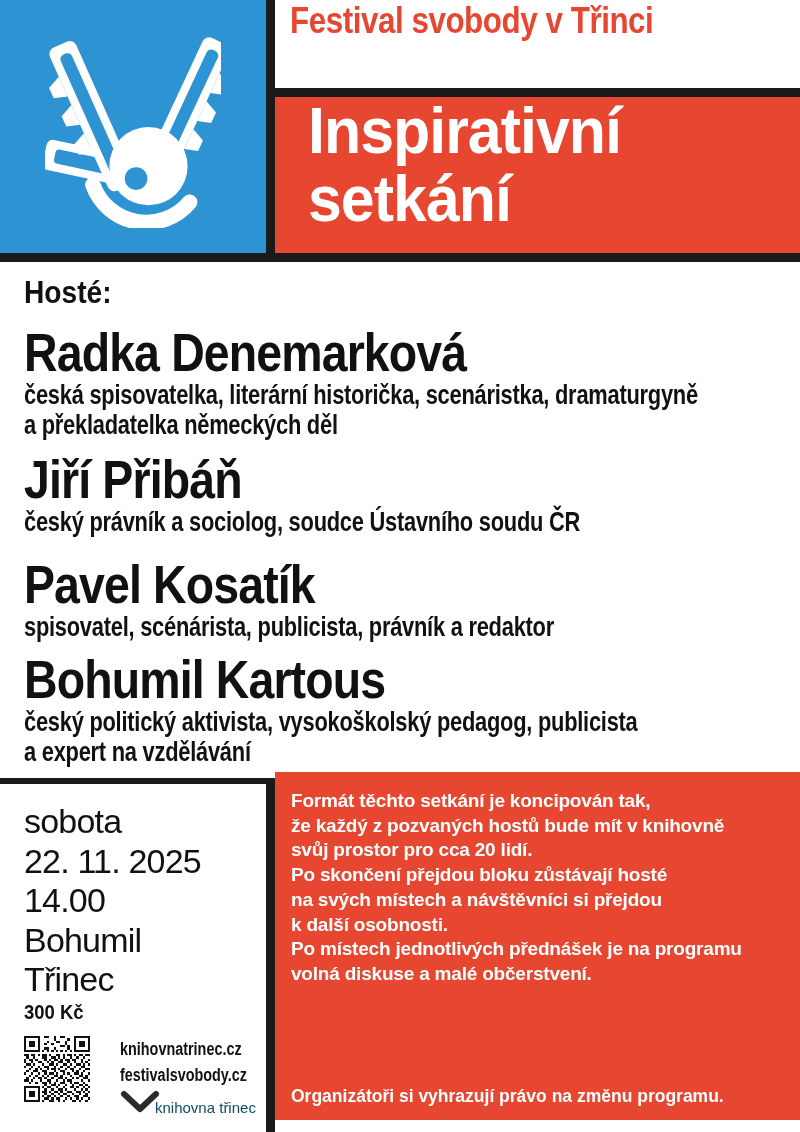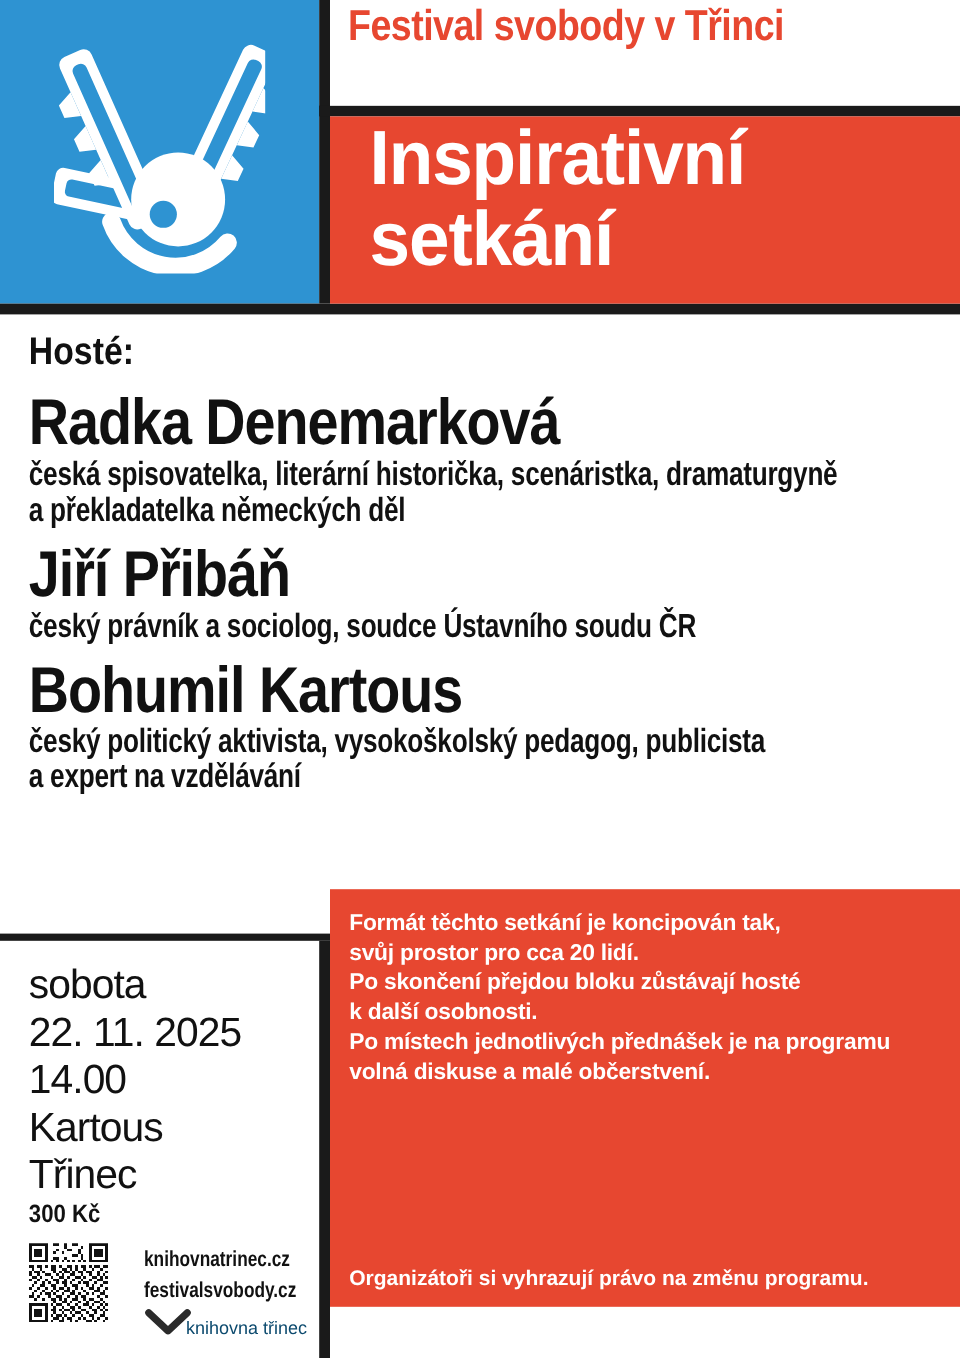--- a/index.html
+++ b/index.html
@@ -41,21 +41,21 @@
     transform:scaleX(.88);transform-origin:left top;white-space:nowrap;}
   .qr-row{display:flex;align-items:flex-start;margin-top:12px;gap:12px;}
   .qr{width:66px;height:66px;flex:0 0 66px;}
   .link-col{margin-left:18px;}
   .url{font-size:18px;font-weight:bold;line-height:26px;white-space:nowrap;
     transform:scaleX(.8);transform-origin:left top;color:#111;}
   .lib-logo{display:flex;align-items:flex-end;margin-top:2px;}
   .lib-logo svg{width:40px;height:24px;}
   .lib-text{font-size:15px;color:#0c4a6e;margin-left:-5px;margin-bottom:-2px;white-space:nowrap;}
 
-  .red-box{position:absolute;left:275px;top:741px;width:525px;height:348px;background:#E74730;
+  .red-box{position:absolute;left:275px;top:772px;width:525px;height:348px;background:#E74730;
     box-sizing:border-box;padding:17px 0 0 16px;}
   .info-line{color:#fff;font-weight:bold;font-size:19px;line-height:24.7px;letter-spacing:-.2px;white-space:nowrap;}
   .note{position:absolute;left:16px;bottom:13px;color:#fff;font-weight:bold;font-size:17.5px;white-space:nowrap;text-align:right;}
 </style>
 </head>
 <body>
 
 <div class="poster">
 
   <div class="blue-box">
@@ -108,34 +108,39 @@
       <div class="desc">česká spisovatelka, literární historička, scenáristka, dramaturgyně</div>
       <div class="desc">a překladatelka německých děl</div>
     </div>
 
     <div class="guest g2">
       <div class="name">Jiří Přibáň</div>
       <div class="desc">český právník a sociolog, soudce Ústavního soudu ČR</div>
       <div class="desc"></div>
     </div>
 
+    <div class="guest g3">
+      <div class="name">Pavel Kosatík</div>
+      <div class="desc">spisovatel, scénárista, publicista, právník a redaktor</div>
+      <div class="desc"></div>
+    </div>
 
     <div class="guest g4">
       <div class="name">Bohumil Kartous</div>
       <div class="desc">český politický aktivista, vysokoškolský pedagog, publicista</div>
       <div class="desc">a expert na vzdělávání</div>
     </div>
   </div>
 
   <div class="bottom-left">
     <div class="date-block">
       <div class="date-line">sobota</div>
       <div class="date-line">22. 11. 2025</div>
       <div class="date-line">14.00</div>
-      <div class="date-line">Kartous</div>
+      <div class="date-line">Bohumil</div>
       <div class="date-line">Třinec</div>
     </div>
     <div class="price">300 Kč</div>
 
     <div class="qr-row">
       <svg class="qr" viewBox="0 0 29 29" shape-rendering="crispEdges" aria-hidden="true">
         <rect width="29" height="29" fill="#fff"></rect>
         <path fill="#111" d="M0 0h7v7H0zM22 0h7v7h-7zM0 22h7v7H0z"></path>
         <path fill="#fff" d="M1 1h5v5H1zM23 1h5v5h-5zM1 23h5v5H1z"></path>
         <path fill="#111" d="M2 2h3v3H2zM24 2h3v3h-3zM2 24h3v3H2z"></path>
@@ -149,21 +154,23 @@
             <path d="M4 4 L20 19 L36 4" stroke="#2b2b2b" stroke-width="6" fill="none" stroke-linecap="round" stroke-linejoin="round"></path>
           </svg>
           <span class="lib-text">knihovna třinec</span>
         </div>
       </div>
     </div>
   </div>
 
   <div class="red-box">
     <div class="info-line">Formát těchto setkání je koncipován tak,</div>
+    <div class="info-line">že každý z pozvaných hostů bude mít v knihovně</div>
     <div class="info-line">svůj prostor pro cca 20 lidí.</div>
     <div class="info-line">Po skončení přejdou bloku zůstávají hosté</div>
+    <div class="info-line">na svých místech a návštěvníci si přejdou</div>
     <div class="info-line">k další osobnosti.</div>
     <div class="info-line">Po místech jednotlivých přednášek je na programu</div>
     <div class="info-line">volná diskuse a malé občerstvení.</div>
     <div class="note">Organizátoři si vyhrazují právo na změnu programu.</div>
   </div>
 
 </div>
 
 </body></html>

